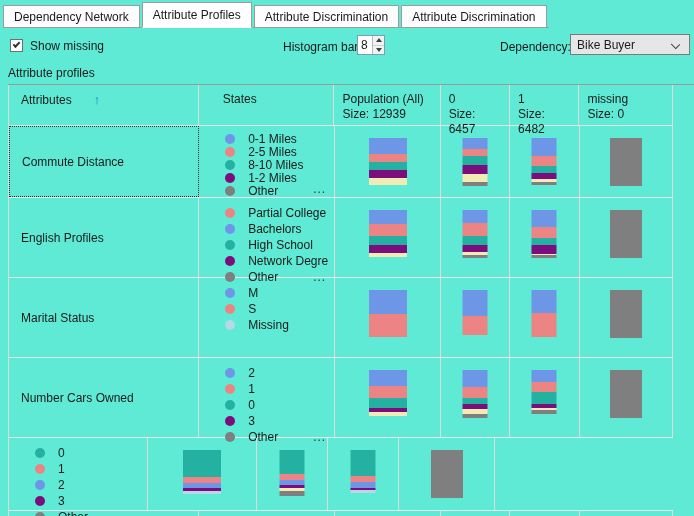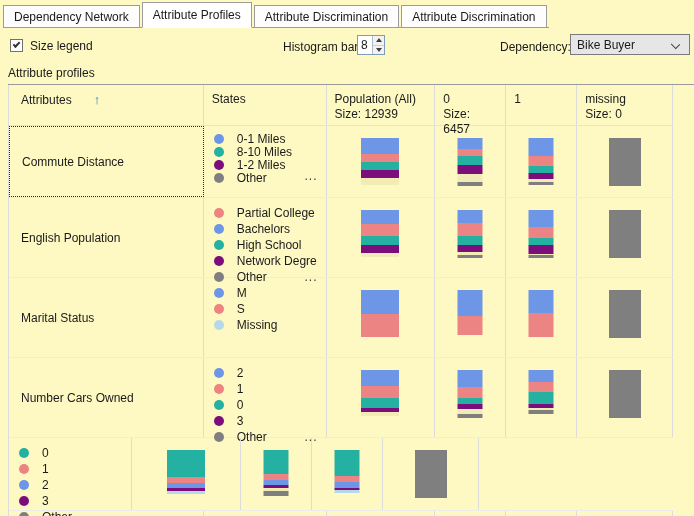--- a/index.html
+++ b/index.html
@@ -1,17 +1,17 @@
 <!DOCTYPE html>
 <html><head>
 <meta charset="utf-8">
 <style>
   * { margin:0; padding:0; box-sizing:border-box; }
   body { background:#fff; font-family:"Liberation Sans", sans-serif; font-size:12px; color:#1a1a1a; }
-  #app { position:relative; width:694px; height:516px; background:#fef9c3; overflow:hidden; }
+  #app { position:relative; width:694px; height:516px; background:#5eead4; overflow:hidden; }
 
   
   .tabstrip { position:absolute; top:0; left:3px; display:flex; align-items:flex-end; border-bottom:1px solid #9c9c9c; height:28px; }
   .tab { height:22px; padding:0 10px; display:flex; align-items:center; background:#fdfdfd;
          border:1px solid #9c9c9c; border-bottom:none; margin-right:2px; white-space:nowrap; cursor:default; }
   .tab.active { height:26px; background:#fff; margin-bottom:-1px; border-bottom:1px solid #fff; }
 
   
   .checkbox { position:absolute; left:10px; top:39px; width:13px; height:13px; background:#fff; border:1px solid #707070; }
   .checkbox .check { position:absolute; left:2px; top:2px; width:7px; height:4px;
@@ -33,21 +33,21 @@
 
   .section-title { position:absolute; left:8px; top:66px; }
 
   
   .table-topline { position:absolute; left:8px; top:84px; width:686px; height:1px; background:#9a9a9a; }
   .grid { position:absolute; left:8px; top:85px; width:665px; border-left:1px solid #dcdcdc; }
   .hrow { display:flex; height:41px; border-bottom:1px solid #e3e3e3; }
   .hcell { border-right:1px solid #dcdcdc; padding:7px 8px 0 8px; line-height:15px; }
   .hcell .sub { color:#1a1a1a; }
   .c-attr { width:195px; padding-left:12px; }
-  .c-states { width:123px; }
+  .c-states { width:123px;margin-left:16px; }
   .c-pop { width:109px; }
   .c-0 { width:71px; }
   .c-1 { width:71px; }
   .c-miss { width:96px; }
   .sort-arrow { color:#1e7ac4; font-weight:bold; font-size:13px; margin-left:22px; }
 
   .t-row { display:flex; border-bottom:1px solid #ececec; }
   .t-row.h72 { height:72px; }
   .t-row.h80 { height:80px; }
   .t-row.h73 { height:73px; }
@@ -71,21 +71,21 @@
   <div class="tabstrip">
     <div class="tab">Dependency Network</div>
     <div class="tab active">Attribute Profiles</div>
     <div class="tab">Attribute Discrimination</div>
     <div class="tab">Attribute Discrimination</div>
   </div>
 
   <div class="checkbox">
     <span class="check"></span>
   </div>
-  <span class="lbl-showlegend">Size legend</span>
+  <span class="lbl-showlegend">Show missing</span>
 
   <span class="lbl-histbars">Histogram bars:</span>
   <div class="spinner">
     <span class="val">8</span>
     <span class="arrows">
       <span class="btn">
           <span class="tri-up"></span>
         </span>
       <span class="btn">
           <span class="tri-down"></span>
@@ -113,35 +113,40 @@
       <div class="hcell c-pop">
         <div>Population (All)</div>
         <div class="sub">Size: 12939</div>
       </div>
       <div class="hcell c-0">
         <div>0</div>
         <div class="sub">Size: 6457</div>
       </div>
       <div class="hcell c-1">
         <div>1</div>
+        <div class="sub">Size: 6482</div>
       </div>
       <div class="hcell c-miss">
         <div>missing</div>
         <div class="sub">Size: 0</div>
       </div>
     </div>
     <div id="rows">
         <div class="t-row h72">
           <div class="cell attr-cell c-attr selected">
             <span>Commute Distance</span>
           </div>
           <div class="cell states-cell c-states">
             <div class="legend-item">
               <span class="legend-dot" style="background: rgb(110, 150, 230);"></span>
               <span>0-1 Miles</span>
+            </div>
+            <div class="legend-item">
+              <span class="legend-dot" style="background: rgb(236, 132, 132);"></span>
+              <span>2-5 Miles</span>
             </div>
             <div class="legend-item">
               <span class="legend-dot" style="background: rgb(36, 177, 161);"></span>
               <span>8-10 Miles</span>
             </div>
             <div class="legend-item">
               <span class="legend-dot" style="background: rgb(124, 13, 124);"></span>
               <span>1-2 Miles</span>
             </div>
             <div class="legend-item">
@@ -180,21 +185,21 @@
             </div>
           </div>
           <div class="cell c-miss">
             <div class="bar" style="width: 32px;">
               <div class="bar-seg" style="height: 48px; background: rgb(127, 127, 127);"></div>
             </div>
           </div>
         </div>
         <div class="t-row h80">
           <div class="cell attr-cell c-attr">
-            <span>English Population</span>
+            <span>English Profiles</span>
           </div>
           <div class="cell states-cell c-states">
             <div class="legend-item">
               <span class="legend-dot" style="background: rgb(236, 132, 132);"></span>
               <span>Partial College</span>
             </div>
             <div class="legend-item">
               <span class="legend-dot" style="background: rgb(110, 150, 230);"></span>
               <span>Bachelors</span>
             </div>

